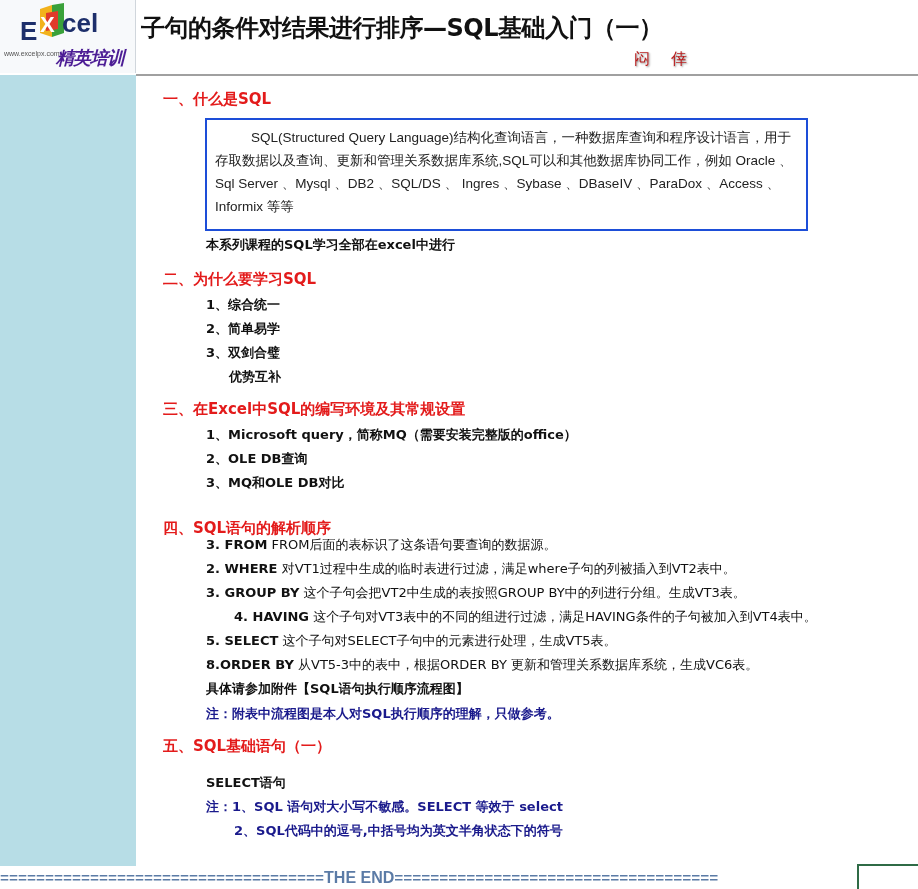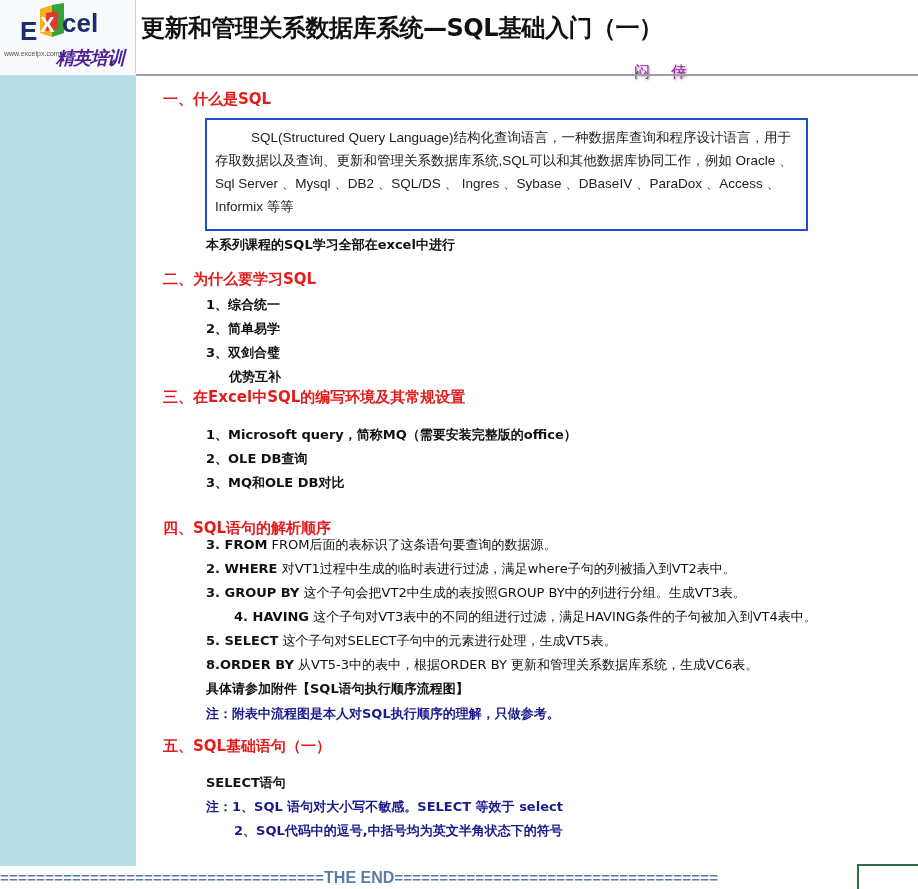--- a/index.html
+++ b/index.html
@@ -8,21 +8,21 @@
 
   .logo-box { position: absolute; left: 0; top: 0; width: 136px; height: 73px; background: #f7f9fb; border-right: 1px solid #d0d6dc; overflow: hidden; }
   .logo-flag { position: absolute; left: 38px; top: 3px; width: 28px; height: 36px; }
   .logo-e { position: absolute; left: 20px; top: 16px; font: bold 26px "Liberation Sans", sans-serif; color: #1d2f6b; }
   .logo-x { position: absolute; left: 40px; top: 12px; font: bold 22px "Liberation Sans", sans-serif; color: #fff; }
   .logo-cel { position: absolute; left: 62px; top: 8px; font: bold 26px "Liberation Sans", sans-serif; color: #1d2f6b; }
   .logo-url { position: absolute; left: 4px; top: 50px; font: 7px "Liberation Sans", sans-serif; color: #555; }
   .logo-cn { position: absolute; left: 56px; top: 46px; font: italic bold 18px "DejaVu Sans", sans-serif; color: #4c1d95; letter-spacing: -1px; }
 
   .header-title { position: absolute; left: 141px; top: 12px; font: bold 24px "DejaVu Sans", sans-serif; color: #111; letter-spacing: -0.5px; white-space: nowrap; }
-  .signature { position: absolute; left: 634px; top: 62px; font: 16px "DejaVu Serif", serif; color: #a21caf; letter-spacing: 8px; text-shadow: 1px 1px 2px #888; }
+  .signature { position: absolute; left: 634px; top: 49px; font: 16px "DejaVu Serif", serif; color: #b91c1c; letter-spacing: 8px; text-shadow: 1px 1px 2px #888; }
   .header-rule { position: absolute; left: 136px; top: 74px; width: 782px; height: 2px; background: #a0a0a0; }
 
   .left-band { position: absolute; left: 0; top: 75px; width: 136px; height: 791px; background: #b7dde6; }
 
   .h-red { position: absolute; left: 163px; font: bold 15px "DejaVu Sans", sans-serif; color: #e31b1b; white-space: nowrap; }
   .line { position: absolute; font-size: 13px; white-space: nowrap; color: #111; }
   .b { font-weight: bold; }
   .navy { color: #1a1a8c; font-weight: bold; }
 
   .def-box { position: absolute; left: 205px; top: 118px; width: 603px; height: 113px; border: 2px solid #1d4ed8; padding: 6px 8px 0 8px; font-size: 13.5px; line-height: 23px; color: #222; font-family: "Liberation Sans", sans-serif; }
@@ -41,39 +41,39 @@
     <polygon points="14,2 26,0 26,30 14,34" fill="#3aa13a"></polygon>
     <polygon points="8,10 20,8 20,26 8,28" fill="#e03a2a"></polygon>
   </svg>
   <span class="logo-e">E</span>
   <span class="logo-x">X</span>
   <span class="logo-cel">cel</span>
   <span class="logo-url">www.excelpx.com</span>
   <span class="logo-cn">精英培训</span>
 </div>
 
-<div class="header-title">更新和管理关系数据库系统—SQL基础入门（一）</div>
+<div class="header-title">子句的条件对结果进行排序—SQL基础入门（一）</div>
 <div class="signature">闷 倖</div>
 <div class="header-rule"></div>
 
 <div class="left-band"></div>
 
 <div class="h-red" style="top:90px;">一、什么是SQL</div>
 <div class="def-box">
   <p>SQL(Structured Query Language)结构化查询语言，一种数据库查询和程序设计语言，用于存取数据以及查询、更新和管理关系数据库系统,SQL可以和其他数据库协同工作，例如 Oracle 、Sql Server 、Mysql 、DB2 、SQL/DS 、 Ingres 、Sybase 、DBaseIV 、ParaDox 、Access 、Informix 等等</p>
 </div>
 <div class="line b" style="left:206px; top:236px;">本系列课程的SQL学习全部在excel中进行</div>
 
 <div class="h-red" style="top:270px;">二、为什么要学习SQL</div>
 <div class="line b" style="left:206px; top:296px;">1、综合统一</div>
 <div class="line b" style="left:206px; top:320px;">2、简单易学</div>
 <div class="line b" style="left:206px; top:344px;">3、双剑合璧</div>
 <div class="line b" style="left:229px; top:368px;">优势互补</div>
 
-<div class="h-red" style="top:388px;">三、在Excel中SQL的编写环境及其常规设置</div>
+<div class="h-red" style="top:400px;">三、在Excel中SQL的编写环境及其常规设置</div>
 <div class="line b" style="left:206px; top:426px;">1、Microsoft query，简称MQ（需要安装完整版的office）</div>
 <div class="line b" style="left:206px; top:450px;">2、OLE DB查询</div>
 <div class="line b" style="left:206px; top:474px;">3、MQ和OLE DB对比</div>
 
 <div class="h-red" style="top:510px;margin-top:9px;">四、SQL语句的解析顺序</div>
 <div class="line" style="left:206px; top:536px;">
   <span class="b">3. FROM</span><span> FROM后面的表标识了这条语句要查询的数据源。</span>
 </div>
 <div class="line" style="left:206px; top:560px;">
   <span class="b">2. WHERE</span><span> 对VT1过程中生成的临时表进行过滤，满足where子句的列被插入到VT2表中。</span>

